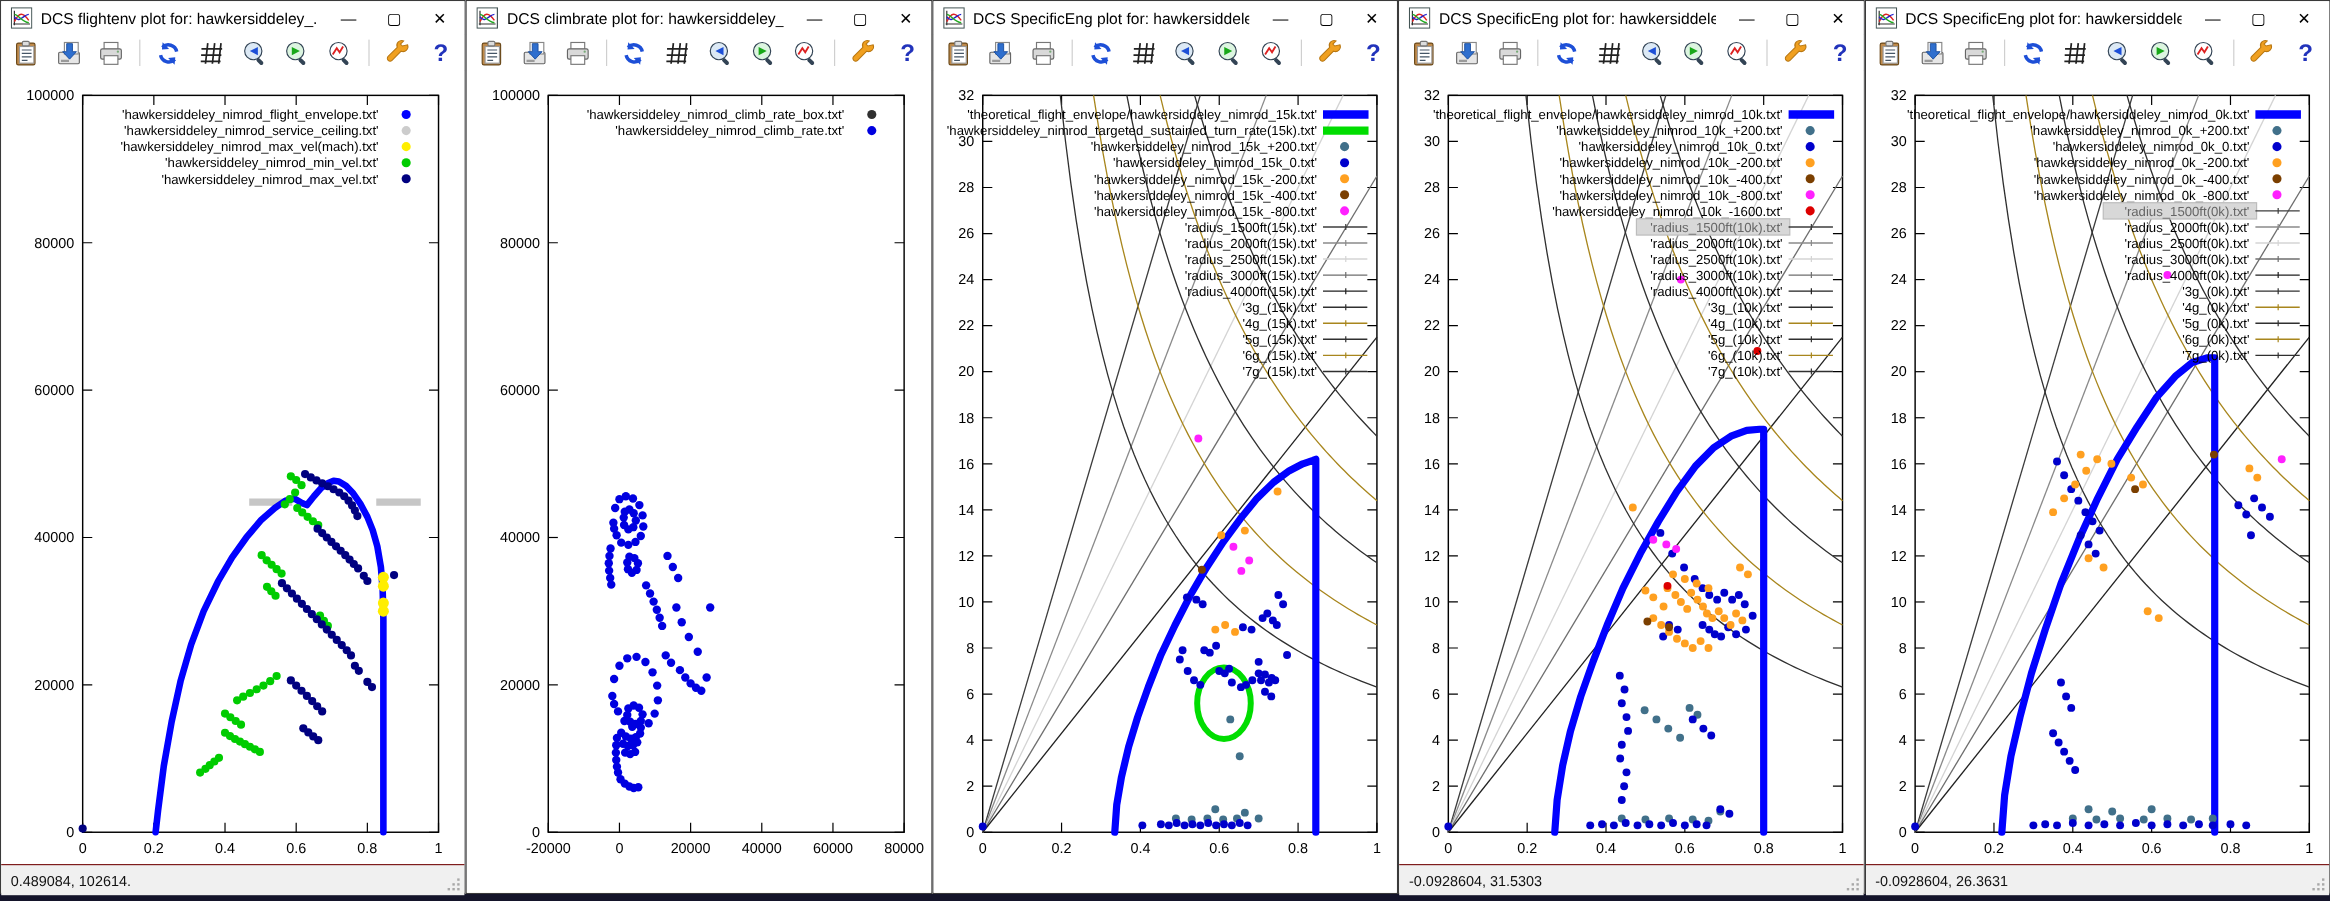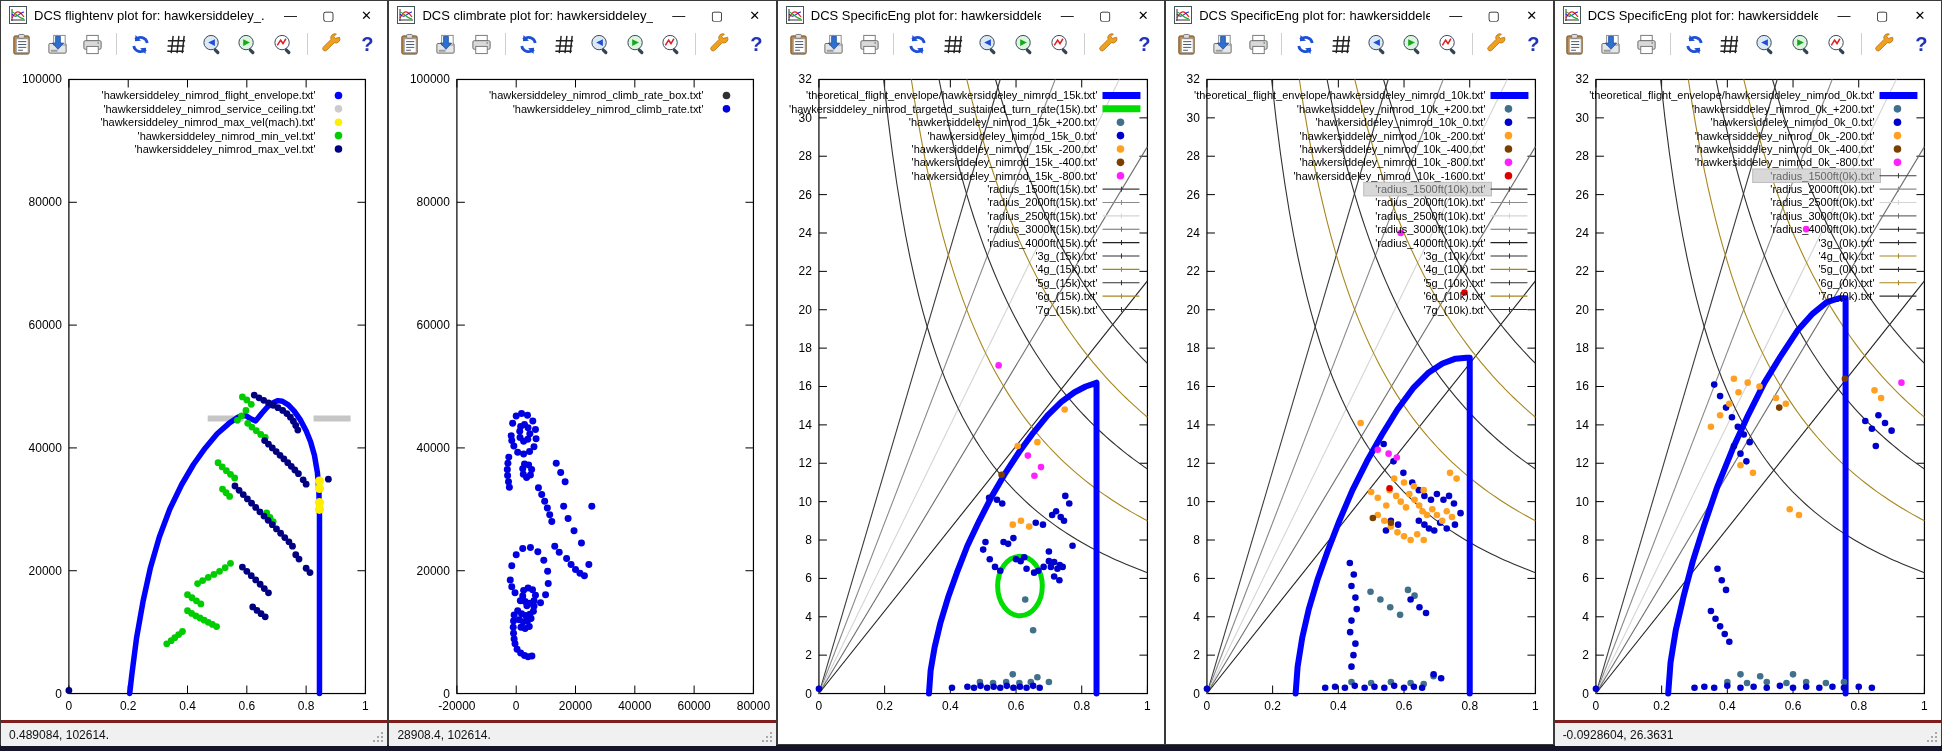--- a/index.html
+++ b/index.html
@@ -12,21 +12,21 @@
   .app-icon svg{width:18px;height:18px}
   .title{flex:1 1 auto;font-size:13px;color:#000;white-space:nowrap;overflow:hidden}
   .winbtns{display:flex;flex:0 0 auto}
   .wbtn{width:38px;height:26px;border:0;background:transparent;font-size:13px;color:#000;font-family:"Liberation Sans",sans-serif;cursor:default}
   .toolbar{flex:0 0 30px;height:30px;display:flex;align-items:center;padding:0 8px;gap:11px;background:#fff}
   .tbtn{width:25px;height:25px;border:0;background:transparent;display:flex;align-items:center;justify-content:center;padding:0}
   .tbtn svg{width:23px;height:23px}
   .tsep{width:1px;height:22px;background:#cfcfcf;flex:0 0 1px}
   .plot{flex:1 1 auto;position:relative;background:#fff}
   .plot svg{display:block}
-  .statusbar{flex:0 0 26px;background:#f0f0f0;border-top:3px solid #7f1d1d;display:flex;align-items:center;padding:0 8px;font-size:12px;color:#111;position:relative}
+  .statusbar{flex:0 0 26px;background:#f0f0f0;border-top:1px solid #7f1d1d;display:flex;align-items:center;padding:0 8px;font-size:12px;color:#111;position:relative}
   .grip{position:absolute;right:4px;bottom:4px;width:12px;height:12px}
   .grip::after{content:"";position:absolute;right:0;bottom:0;width:2px;height:2px;background:#a8a8a8;
     box-shadow:0 0 #a8a8a8,-4px 0 #a8a8a8,-8px 0 #a8a8a8,0 -4px #a8a8a8,-4px -4px #a8a8a8,0 -8px #a8a8a8}
   text{font-family:"Liberation Sans",sans-serif}
 </style>
 </head>
 <body>
 
 <div id="app">
     <section class="win">
@@ -550,24 +550,20 @@
               <text x="315" y="40" text-anchor="end" font-size="11" fill="#000">'hawkersiddeley_nimrod_climb_rate_box.txt'</text>
               <circle cx="338" cy="36" r="3.8" fill="#303030"></circle>
             </g>
             <g>
               <text x="315" y="53.4" text-anchor="end" font-size="11" fill="#000">'hawkersiddeley_nimrod_climb_rate.txt'</text>
               <circle cx="338" cy="49.4" r="3.8" fill="#0000e0"></circle>
             </g>
           </g>
         </svg>
       </div>
-    <footer class="statusbar">
-      <span class="status-text">28908.4, 102614.</span>
-      <span class="grip"></span>
-    </footer>
   </section>
     <section class="win">
     <header class="titlebar">
       <span class="app-icon">
         <svg viewBox="0 0 18 18">
             <rect x="0.5" y="0.5" width="17" height="17" fill="#fff" stroke="#455"></rect>
             <path d="M3 3v12M2 14h14" stroke="#333" fill="none" stroke-width="1"></path>
             <path d="M3 12C7 4 10 4 15 11" stroke="#d22" fill="none" stroke-width="1.2"></path>
             <path d="M3 8c4 6 8-2 12-2" stroke="#22c" fill="none" stroke-width="1.2"></path>
             <path d="M3 6c3 0 6 6 12 7" stroke="#2a2" fill="none" stroke-width="1.2"></path>
@@ -1312,20 +1308,24 @@
               <line x1="344" y1="234.5" x2="344" y2="239.5" stroke="#a8861d" stroke-width="1"></line>
             </g>
             <g>
               <text x="320" y="254.4" text-anchor="end" font-size="11" fill="#000">'7g_(10k).txt'</text>
               <line x1="325" y1="250.4" x2="362" y2="250.4" stroke="#303030" stroke-width="1.2"></line>
               <line x1="344" y1="247.9" x2="344" y2="252.9" stroke="#303030" stroke-width="1"></line>
             </g>
           </g>
         </svg>
       </div>
+    <footer class="statusbar">
+      <span class="status-text">-0.0928604, 31.5303</span>
+      <span class="grip"></span>
+    </footer>
   </section>
     <section class="win">
     <header class="titlebar">
       <span class="app-icon">
         <svg viewBox="0 0 18 18">
             <rect x="0.5" y="0.5" width="17" height="17" fill="#fff" stroke="#455"></rect>
             <path d="M3 3v12M2 14h14" stroke="#333" fill="none" stroke-width="1"></path>
             <path d="M3 12C7 4 10 4 15 11" stroke="#d22" fill="none" stroke-width="1.2"></path>
             <path d="M3 8c4 6 8-2 12-2" stroke="#22c" fill="none" stroke-width="1.2"></path>
             <path d="M3 6c3 0 6 6 12 7" stroke="#2a2" fill="none" stroke-width="1.2"></path>

